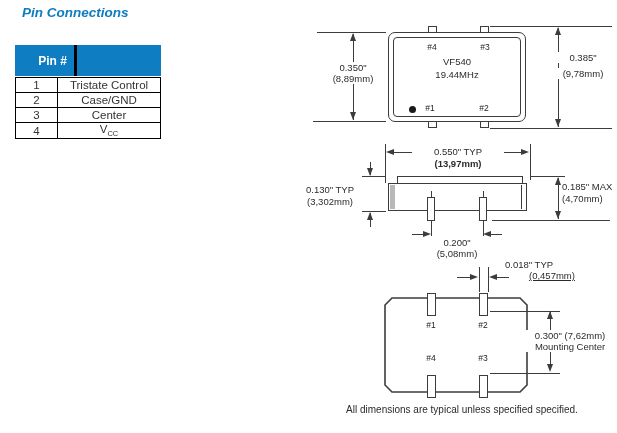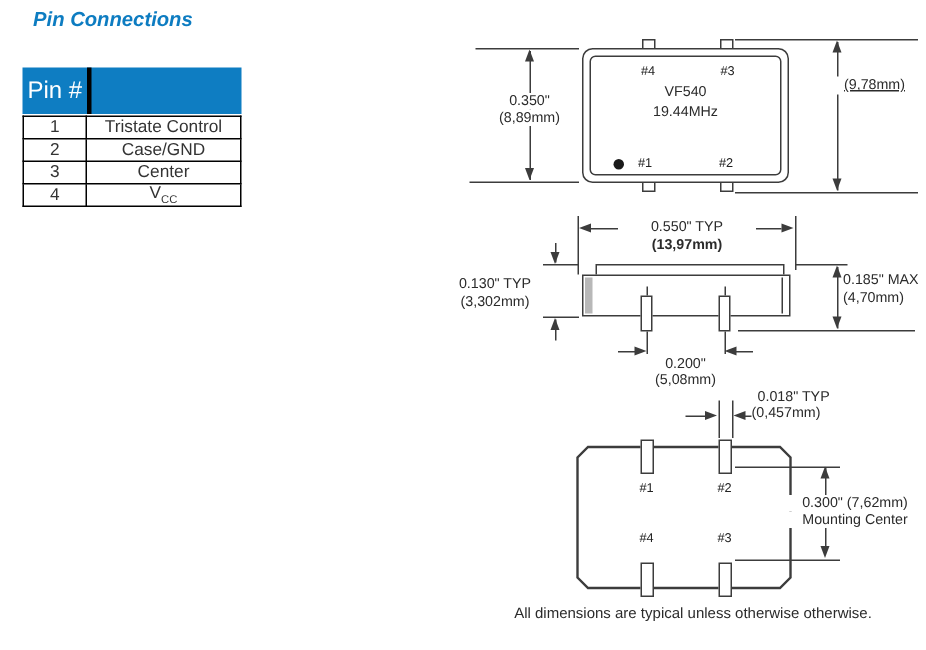--- a/index.html
+++ b/index.html
@@ -8,22 +8,22 @@
     font-family:"Liberation Sans", sans-serif; overflow:hidden;
   }
   .title {
     position:absolute; font-size:13.5px; font-weight:bold; font-style:italic;
     color:#0d7cc1; white-space:nowrap;text-align:right;
   }
   
   .tbl { position:absolute; width:146px; }
   .tbl-head { display:flex; height:31px; background:#0e7dc2; }
   .tbl-head .th {
-    color:#fff; font-weight:normal; font-size:16px; display:flex;
-    align-items:center; justify-content:center;
+    color:#fff; font-weight:bold; font-size:12px; display:flex;
+    align-items:center; justify-content:center;margin-left:16px;
   }
   .th-pin { width:43px; }
   .th-div { width:3px; background:#000; }
   .th-conn { flex:1; }
   .tbl-body { border-collapse:collapse; width:146px; margin-top:1px; }
   .tbl-body td {
     border:1.6px solid #000; text-align:center; height:14px;
     font-size:11.5px; color:#333; padding:0;
   }
   .tbl-body td.c-pin { width:41px; }
@@ -102,21 +102,21 @@
   <div class="ah ah-down" style="left:350px;top:112px;"></div>
   <div class="dt c" style="left:320px;top:62px;width:66px;">0.350"</div>
   <div class="dt c" style="left:320px;top:73px;width:66px;">(8,89mm)</div>
 
   <div class="hl" style="left:490px;top:26px;width:122px;"></div>
   <div class="hl" style="left:490px;top:128px;width:122px;"></div>
   <div class="vl" style="left:558px;top:28px;height:99px;"></div>
   <div class="ah ah-up" style="left:555px;top:27px;"></div>
   <div class="ah ah-down" style="left:555px;top:119px;"></div>
   <div class="dt c" style="left:552px;top:52px;width:62px;">0.385"</div>
-  <div class="dt c" style="left:552px;top:51px;width:62px;text-decoration:underline;">(9,78mm)</div>
+  <div class="dt c" style="left:552px;top:68px;width:62px;">(9,78mm)</div>
 
   <div class="box thin" style="left:397px;top:176px;width:126px;height:9px;"></div>
   <div class="box thin" style="left:388px;top:183px;width:139px;height:28px;"></div>
   <div style="position:absolute;left:390px;top:185px;width:5px;height:24px;background:#b8b8b8;"></div>
   <div class="vl" style="left:521px;top:185px;height:24px;"></div>
   <div class="vl" style="left:431px;top:191px;height:45px;"></div>
   <div class="vl" style="left:483px;top:191px;height:45px;"></div>
   <div class="box thin" style="left:427px;top:197px;width:8px;height:24px;"></div>
   <div class="box thin" style="left:479px;top:197px;width:8px;height:24px;"></div>
 
@@ -157,35 +157,35 @@
     <polygon points="9,2 137,2 144,9 144,89 137,96 9,96 2,89 2,9" fill="#ffffff" stroke="#3c3c3c" stroke-width="1.6"></polygon>
   </svg>
 
   <div class="vl" style="left:479px;top:267px;height:25px;"></div>
   <div class="vl" style="left:488px;top:267px;height:25px;"></div>
   <div class="hl" style="left:457px;top:277px;width:14px;"></div>
   <div class="ah ah-right" style="left:470px;top:274px;"></div>
   <div class="ah ah-left" style="left:489px;top:274px;"></div>
   <div class="hl" style="left:496px;top:277px;width:13px;"></div>
   <div class="dt" style="left:505px;top:259px;">0.018" TYP</div>
-  <div class="dt" style="left:501px;top:270px;">(0,457mm)</div>
+  <div class="dt" style="left:529px;top:270px;text-decoration:underline;">(0,457mm)</div>
 
   <div class="box thin" style="left:427px;top:293px;width:9px;height:23px;"></div>
   <div class="box thin" style="left:479px;top:293px;width:9px;height:23px;"></div>
   <div class="box thin" style="left:427px;top:375px;width:9px;height:23px;"></div>
   <div class="box thin" style="left:479px;top:375px;width:9px;height:23px;"></div>
   <div class="plabel" style="left:422px;top:320px;">#1</div>
   <div class="plabel" style="left:474px;top:320px;">#2</div>
   <div class="plabel" style="left:422px;top:353px;">#4</div>
   <div class="plabel" style="left:474px;top:353px;">#3</div>
 
   <div class="hl" style="left:490px;top:311px;width:70px;"></div>
   <div class="hl" style="left:490px;top:373px;width:70px;"></div>
   <div class="vl" style="left:550px;top:312px;height:18px;"></div>
   <div class="ah ah-up" style="left:547px;top:311px;"></div>
   <div class="vl" style="left:550px;top:352px;height:13px;"></div>
   <div class="ah ah-down" style="left:547px;top:364px;"></div>
   <div class="dt c" style="left:516px;top:330px;width:108px;">0.300" (7,62mm)</div>
   <div class="dt c" style="left:516px;top:341px;width:108px;">Mounting Center</div>
 
-  <div class="note" style="left:327px;top:404px;width:270px;">All dimensions are typical unless otherwise otherwise.</div>
+  <div class="note" style="left:327px;top:404px;width:270px;">All dimensions are typical unless specified specified.</div>
 
 </div>
 
 </body></html>

